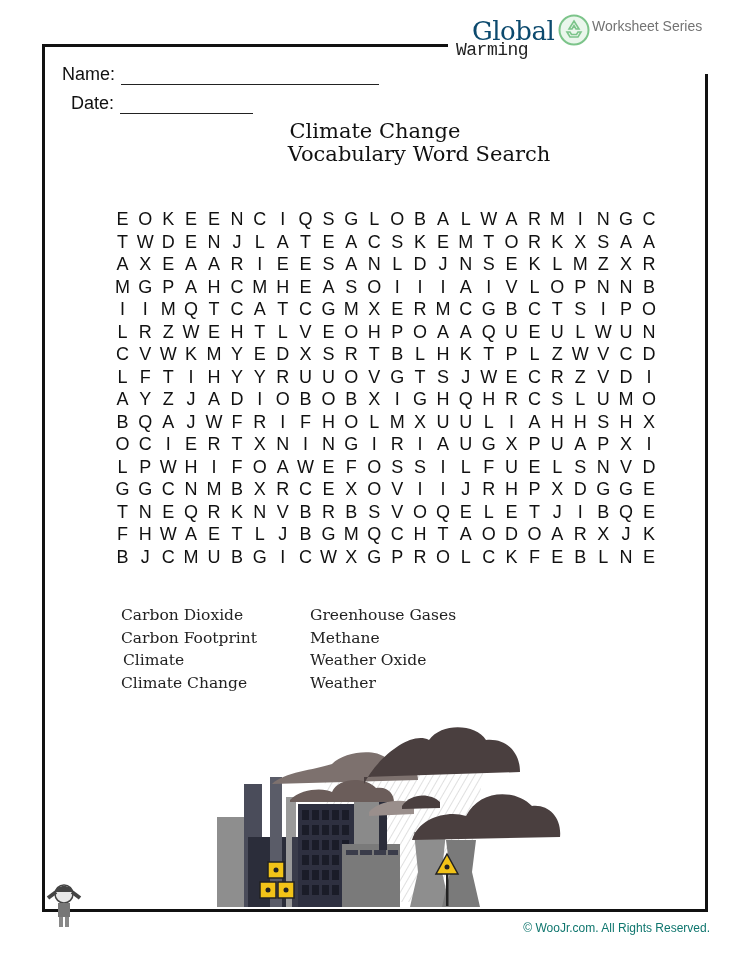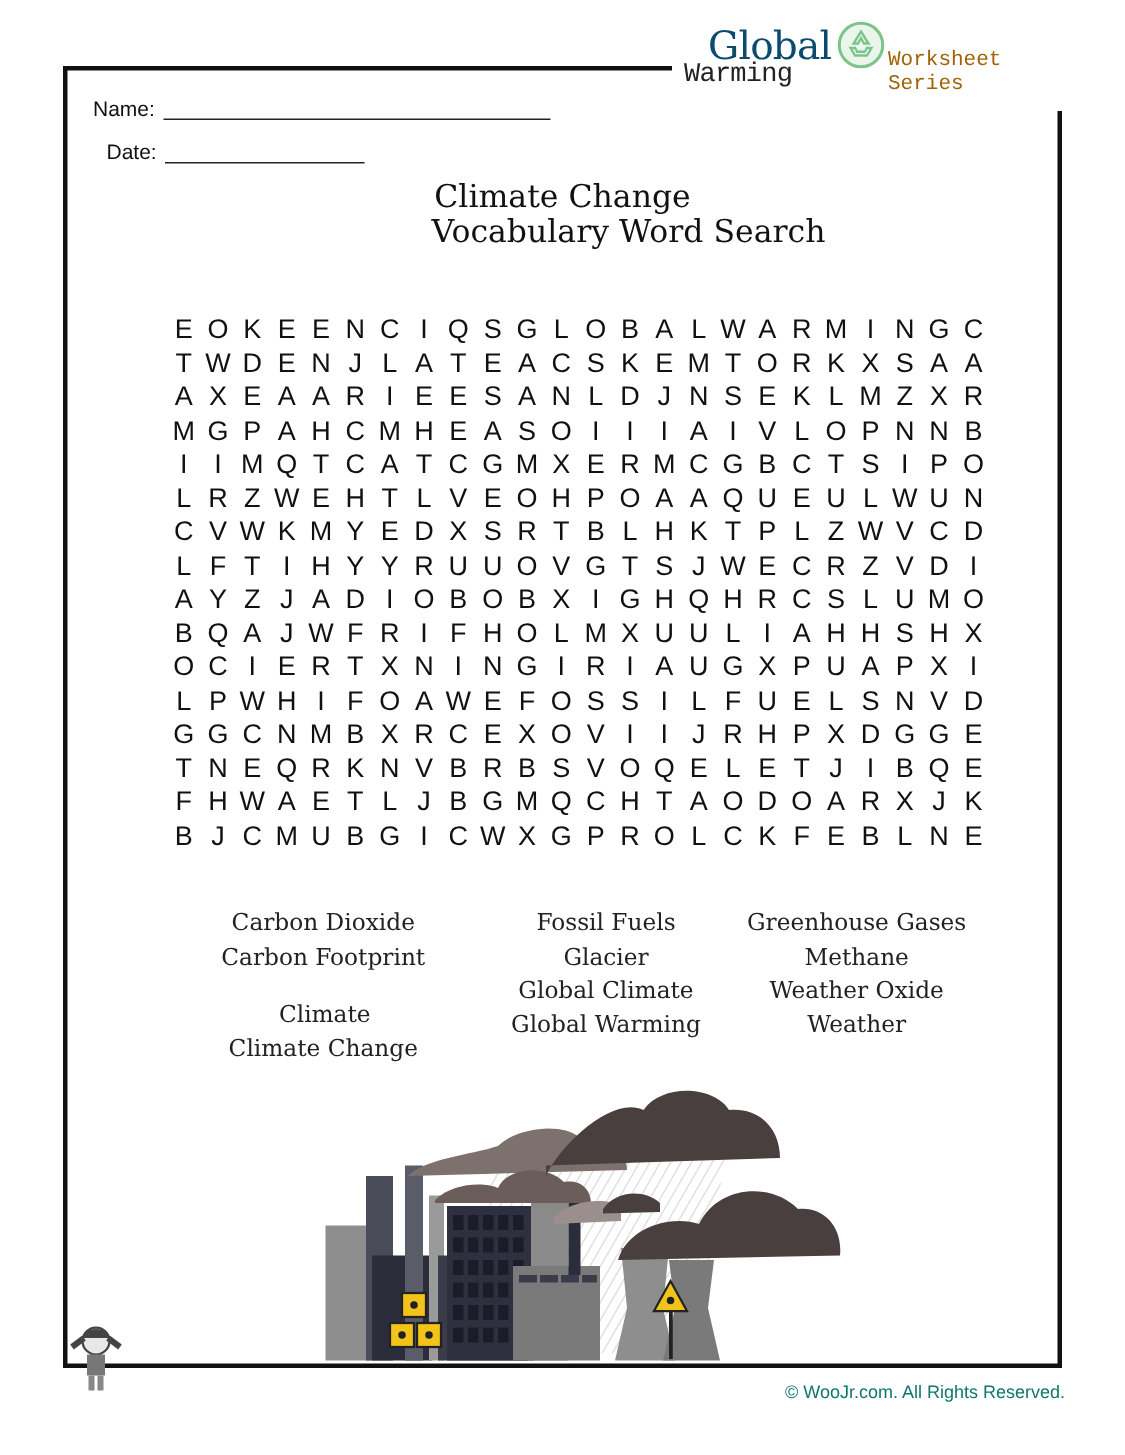--- a/index.html
+++ b/index.html
@@ -2,30 +2,30 @@
 <html><head>
 <meta charset="utf-8">
 <style>
   html, body { margin:0; padding:0; background:#fff; }
   body { width:750px; height:970px; position:relative; overflow:hidden; font-family:"Liberation Sans", sans-serif; color:#111; }
   .frame { position:absolute; left:42px; top:44px; width:666px; height:868px; border:3px solid #111; box-sizing:border-box; }
   .logo { position:absolute; left:448px; top:14px; width:270px; height:60px; background:#fff; }
   .logo-global { position:absolute; left:24px; top:2px; font-family:"DejaVu Serif", serif; font-size:26px; color:#0c4a6e; letter-spacing:-0.5px; }
   .logo-warming { position:absolute; left:8px; top:26px; font-family:Liberation Mono, monospace; font-size:18px; color:#222; letter-spacing:-0.5px; }
   .logo-icon { position:absolute; left:110px; top:0px; width:32px; height:32px; }
-  .logo-series { position:absolute; left:144px; top:18px; font-size:14px; color:#a16207;font-family:Liberation Mono, monospace; }
-  .field { position:absolute; font-size:14px; color:#111;text-align:right; }
+  .logo-series { position:absolute; left:144px; top:4px; font-size:14px; color:#737373; }
+  .field { position:absolute; font-size:18px; color:#111;text-align:right; }
   .field .line { display:inline-block; border-bottom:1.5px solid #222; vertical-align:bottom; margin-left:6px; height:14px; }
   .title { position:absolute; left:0; width:750px; text-align:center; font-family:"DejaVu Serif", serif; color:#111; font-size:21px; line-height:24px; }
   .grid { position:absolute; left:111px; top:208px; }
   .grid-row { display:flex; height:22.5px; }
   .grid-cell { width:22.9px; text-align:center; font-size:18px; line-height:22px; color:#111; }
   .words { position:absolute; left:121px; top:604px; display:flex; }
   .words-col { display:flex; flex-direction:column; }
-  .word { font-family:"DejaVu Serif", serif; font-size:15.5px; line-height:22.6px; color:#222; white-space:nowrap;text-align:center; }
+  .word { font-family:"DejaVu Serif", serif; font-size:15.5px; line-height:22.6px; color:#222; white-space:nowrap; }
   .illustration { position:absolute; left:214px; top:722px; width:348px; height:190px; }
   .mascot { position:absolute; left:44px; top:880px; width:40px; height:50px; }
   .copyright { position:absolute; right:40px; top:921px; font-size:12px; color:#0f766e; }
 </style>
 </head>
 <body>
 
 <div class="frame"></div>
 
 <div class="logo">
@@ -465,28 +465,22 @@
       <span class="grid-cell">L</span>
       <span class="grid-cell">N</span>
       <span class="grid-cell">E</span>
     </div>
   </div>
 
 <div class="words">
   <div class="words-col" style="width:189px;">
     <span class="word">Carbon Dioxide</span>
     <span class="word">Carbon Footprint</span>
-    <span class="word" style="padding-left:2px;margin-top:16px;">Climate</span>
+    <span class="word" style="padding-left:2px;">Climate</span>
     <span class="word">Climate Change</span>
-  </div>
-  <div class="words-col" style="width:188px;">
-    <span class="word">Fossil Fuels</span>
-    <span class="word">Glacier</span>
-    <span class="word">Global Climate</span>
-    <span class="word">Global Warming</span>
   </div>
   <div class="words-col">
     <span class="word">Greenhouse Gases</span>
     <span class="word">Methane</span>
     <span class="word">Weather Oxide</span>
     <span class="word">Weather</span>
   </div>
 </div>
 
 <svg class="illustration" viewBox="0 0 348 190">

